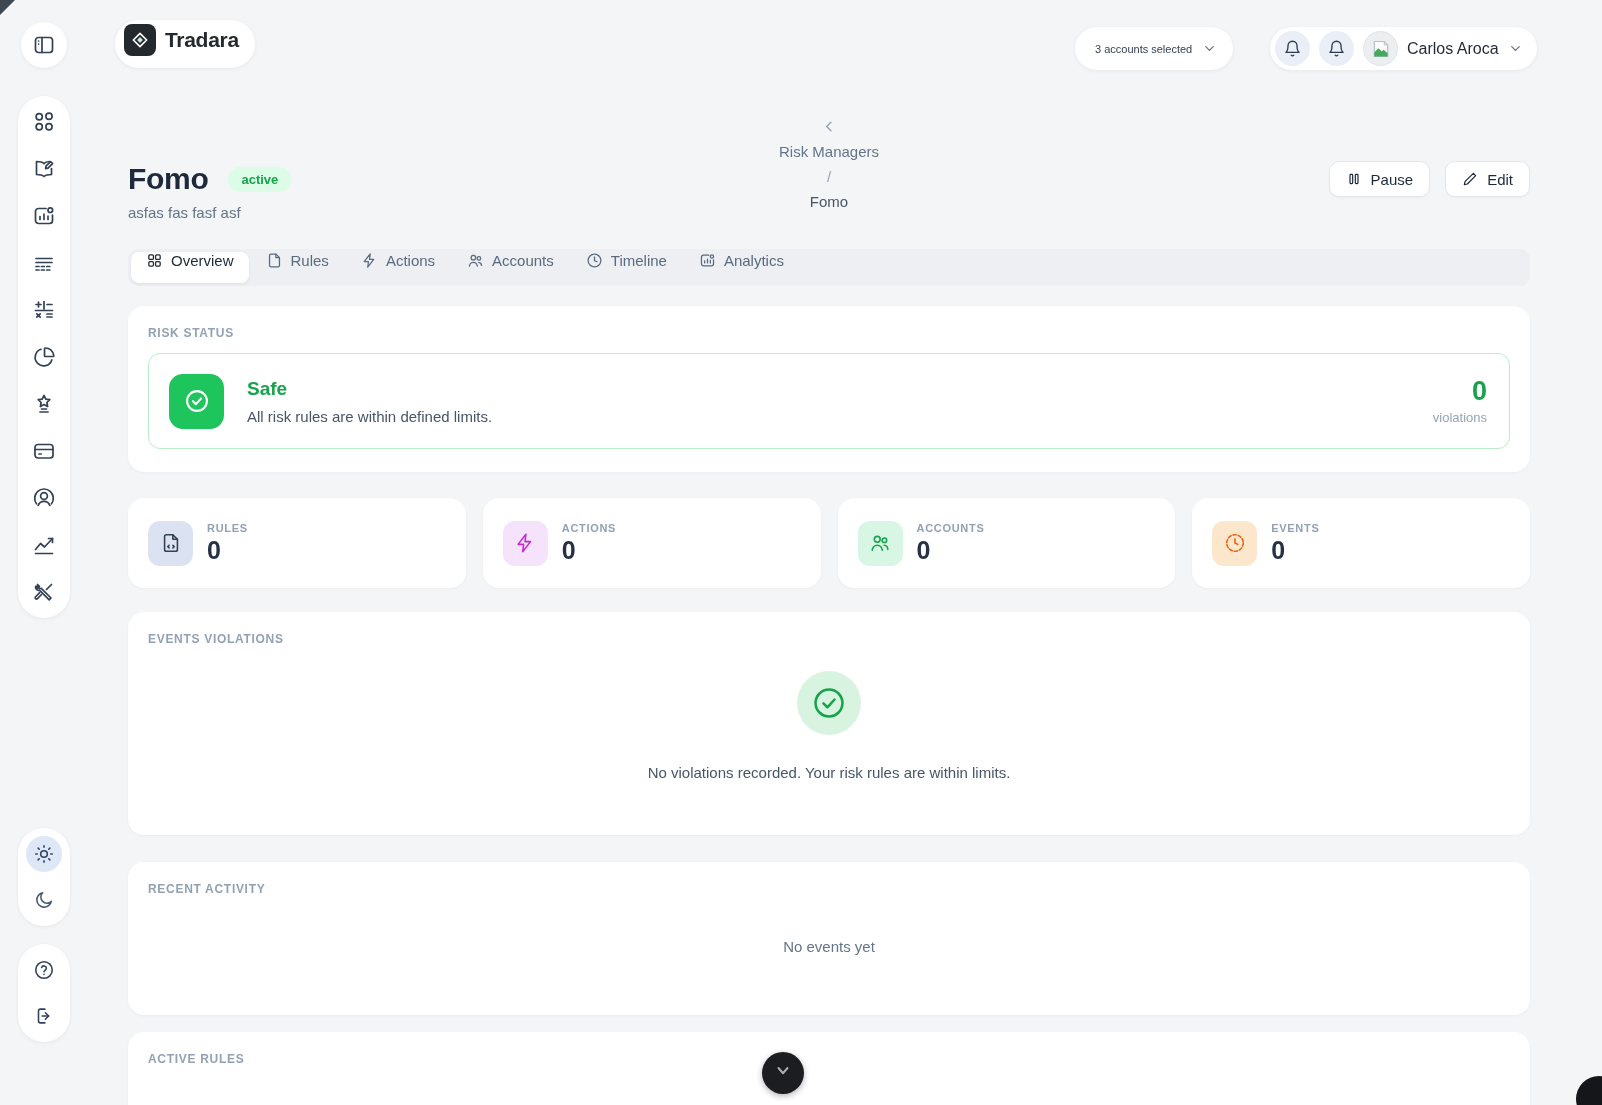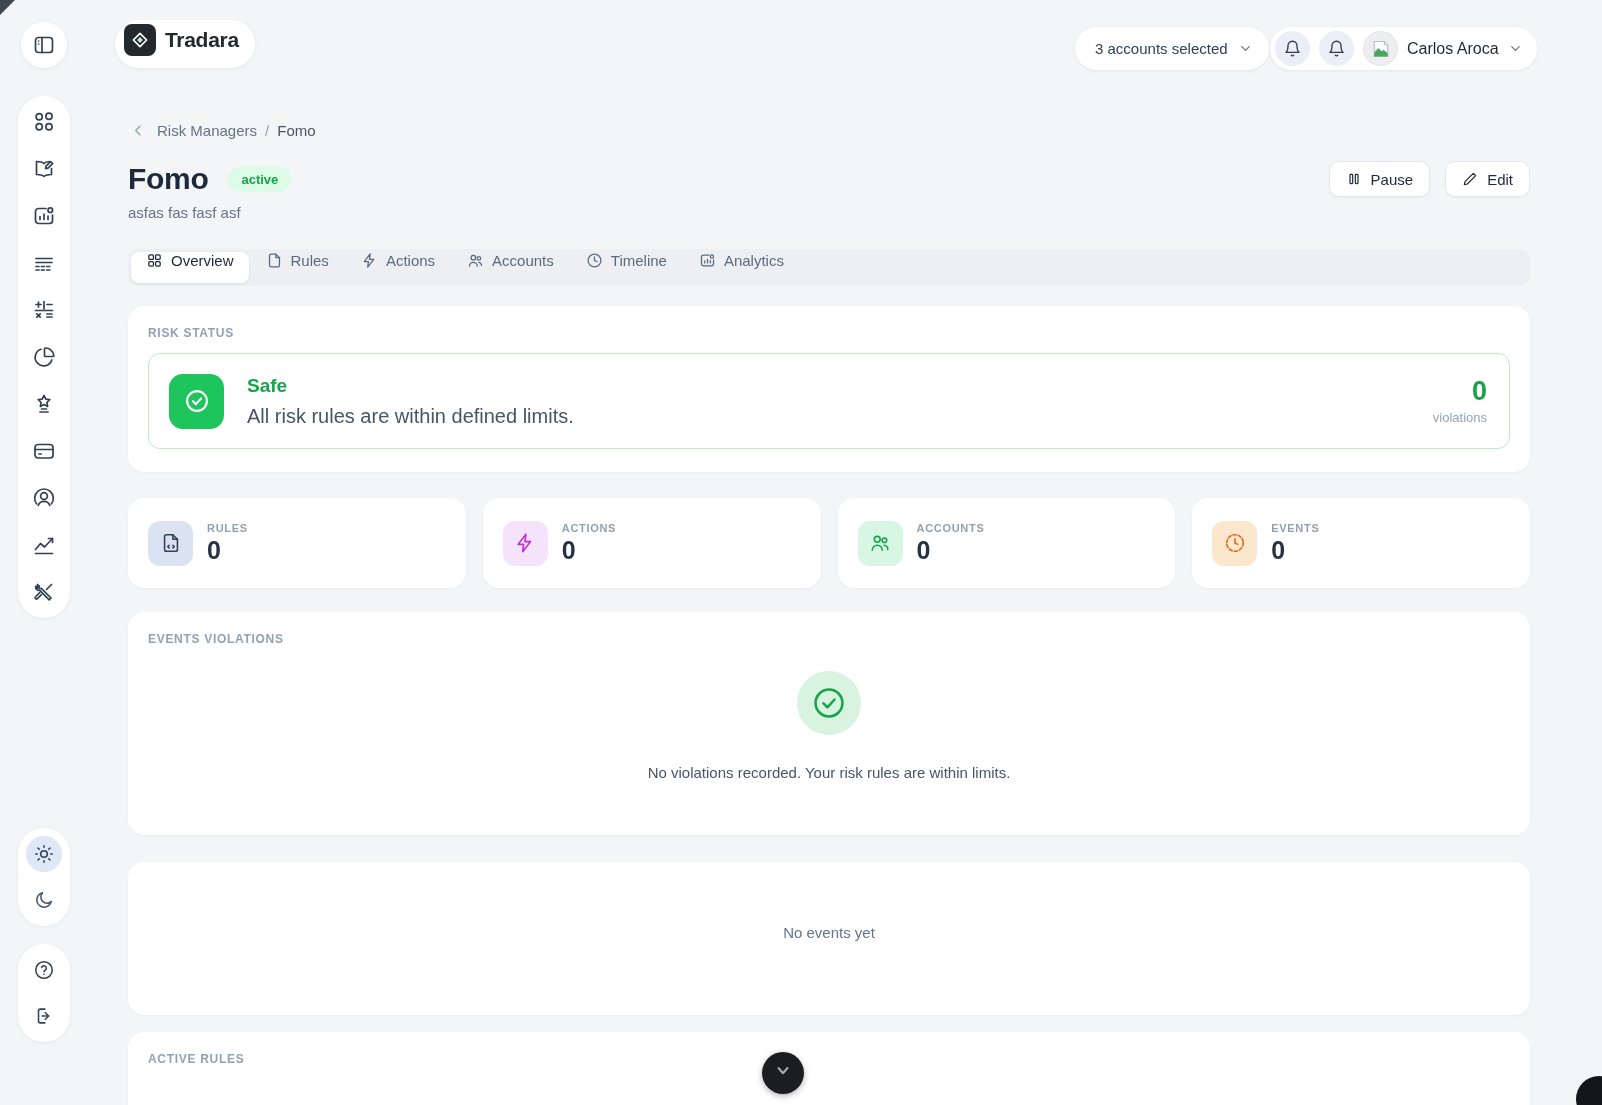--- a/index.html
+++ b/index.html
@@ -36,35 +36,35 @@
   .logo-pill { position:absolute; left:115px; top:20px; height:48px; background:#fff;
     border-radius:24px; box-shadow:0 1px 4px rgba(15,23,42,.06);
     display:flex; align-items:center; gap:9px; padding:0 16px 9px 9px; }
   .logo-square { width:32px; height:32px; border-radius:8px; background:#24292e;
     display:flex; align-items:center; justify-content:center; }
   .logo-text { font-size:21px; font-weight:700; color:#24292f; letter-spacing:-.3px; }
 
   .accounts-pill { position:absolute; left:1075px; top:27px; height:43px; background:#fff;
     border-radius:22px; box-shadow:0 1px 4px rgba(15,23,42,.06);
     display:flex; align-items:center; gap:10px; padding:0 16px 0 20px;
-    font-size:15px; color:#334155; cursor:pointer; border:none; }
+    font-size:11px; color:#334155; cursor:pointer; border:none; }
 
   .user-pill { position:absolute; left:1270px; top:27px; height:43px; background:#fff;
     border-radius:22px; box-shadow:0 1px 4px rgba(15,23,42,.06);
     display:flex; align-items:center; gap:9px; padding:0 14px 0 5px; }
   .icon-circle { width:35px; height:35px; border-radius:50%; background:#e9eef7;
     display:flex; align-items:center; justify-content:center; border:none; cursor:pointer; }
   .avatar { width:35px; height:35px; border-radius:50%; background:#eceef0;
     display:flex; align-items:center; justify-content:center; overflow:hidden; cursor:pointer; border:1px solid #e2e5e9; }
   .user-name { font-size:16px; color:#1f2937; }
 
   
   .main { position:absolute; left:128px; top:118px; width:1402px; }
 
-  .breadcrumb { display:flex; align-items:center; gap:8px; font-size:15px; height:24px; }
+  .breadcrumb { display:flex; align-items:center; gap:8px; font-size:15px; height:24px;flex-direction:column; }
   .crumb-back { background:none; border:none; cursor:pointer; display:flex; align-items:center; padding:0 2px; }
   .crumb-link { color:#64748b; cursor:pointer; }
   .crumb-sep { color:#94a3b8; }
   .crumb-current { color:#475569; }
 
   .title-row { display:flex; align-items:center; margin-top:16px; height:42px; }
   .page-title { font-size:30px; font-weight:700; color:#1e293b; letter-spacing:-.3px; }
   .status-badge { margin-left:20px; background:#dcfce7; color:#16a34a; font-size:13px;
     font-weight:600; padding:5px 13px; border-radius:12px; }
   .title-actions { margin-left:auto; display:flex; gap:15px; }
@@ -85,21 +85,21 @@
   .card { background:#fff; border-radius:16px; box-shadow:0 1px 3px rgba(15,23,42,.04); }
   .section-label { font-size:12px; font-weight:700; color:#93a1b5; letter-spacing:.7px; }
 
   .risk-card { margin-top:20px; height:166px; padding:20px; }
   .risk-box { margin-top:13px; border:1px solid #b9ecc9; border-radius:12px; height:96px;
     display:flex; align-items:center; padding:0 22px 0 20px; background:#fefffe; }
   .risk-icon-square { width:55px; height:55px; border-radius:14px; background:#1ec45c;
     display:flex; align-items:center; justify-content:center; }
   .risk-texts { margin-left:23px; }
   .risk-state { font-size:19px; font-weight:700; color:#16a34a; }
-  .risk-desc { margin-top:8px; font-size:20px; color:#475569; }
+  .risk-desc { margin-top:8px; font-size:15px; color:#475569; }
   .risk-count-wrap { margin-left:auto; text-align:right; }
   .risk-count { font-size:27px; font-weight:700; color:#16a34a; line-height:1; }
   .risk-count-label { margin-top:5px; font-size:13px; color:#94a3b8; }
 
   .stats-row { margin-top:26px; display:flex; gap:17px; }
   .stat-card { flex:1; height:90px; display:flex; align-items:center; padding:0 20px; }
   .stat-icon { width:45px; height:45px; border-radius:12px; display:flex;
     align-items:center; justify-content:center; }
   .stat-texts { margin-left:14px; }
   .stat-label { font-size:11px; font-weight:700; color:#93a1b5; letter-spacing:.7px; }
@@ -534,20 +534,21 @@
         <svg width="38" height="38" viewBox="0 0 24 24" fill="none" stroke="#17a34a" stroke-width="1.6" stroke-linecap="round" stroke-linejoin="round">
             <circle cx="12" cy="12" r="8.5"></circle>
             <polyline points="8.5,12.2 11,14.7 15.5,9.8"></polyline>
           </svg>
       </span>
       <span class="empty-text">No violations recorded. Your risk rules are within limits.</span>
     </div>
   </section>
 
   <section class="card activity-card">
+    <div class="section-label">RECENT ACTIVITY</div>
     <div class="activity-empty">No events yet</div>
   </section>
 
   <section class="card rules-card">
     <div class="section-label">ACTIVE RULES</div>
   </section>
 
 </main>
 
 <button class="scroll-down-btn">

